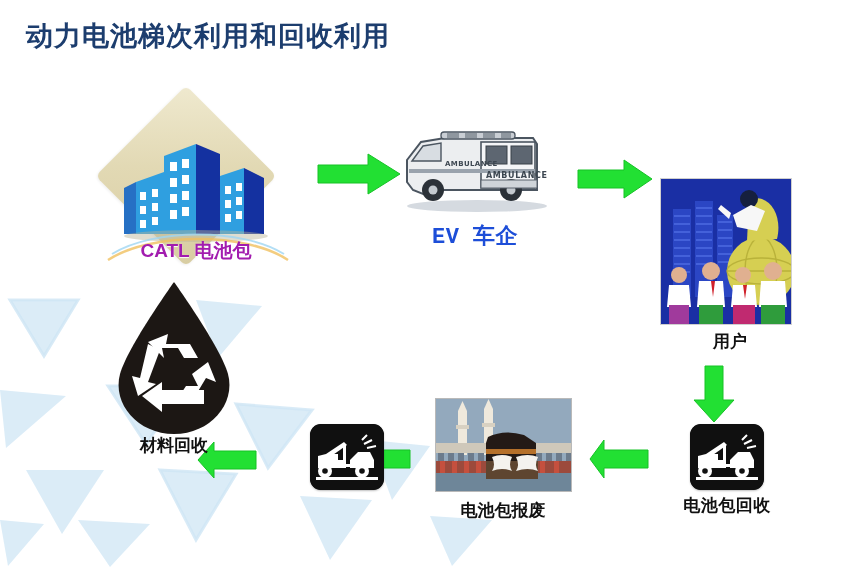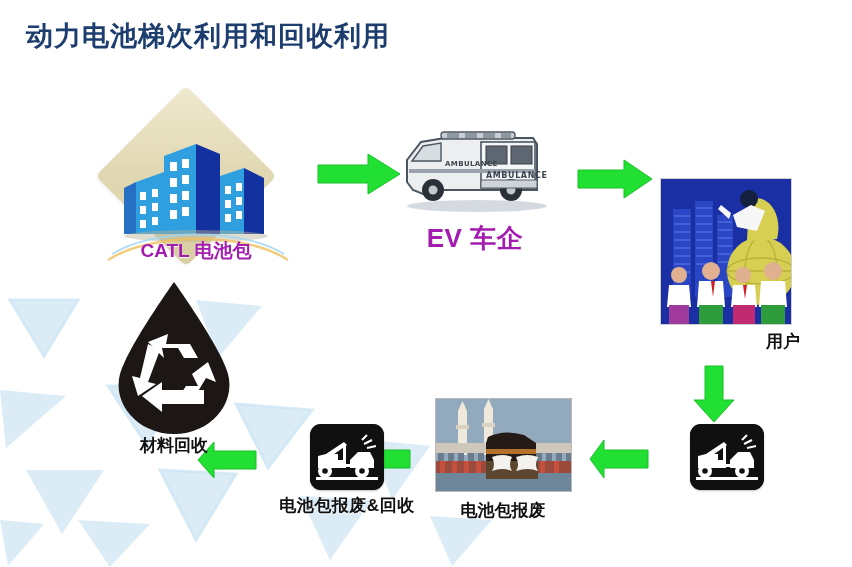--- a/index.html
+++ b/index.html
@@ -43,30 +43,30 @@
   .catl-label{
     position:absolute;left:0;top:128px;width:200px;
     font-size:19px;font-weight:bold;color:#a21caf;white-space:nowrap;
     text-shadow:0 1px 1px rgba(255,255,255,.95);
   }
 
   
   #node-ev{left:385px;top:120px;width:180px;}
   .van-wrap{position:relative;width:180px;height:95px;}
   .ev-label{
-    font-size:26px;font-weight:bold;color:#a21caf;margin-top:6px;letter-spacing:.5px;
+    font-size:22px;font-weight:bold;color:#1d4ed8;margin-top:6px;letter-spacing:.5px;font-family:Liberation Mono, monospace;
   }
 
   
   #node-user{left:660px;top:178px;width:140px;}
   .user-pic{
     width:130px;height:145px;border:1px solid #cfcfcf;background:#1b2fa0;
     position:relative;overflow:hidden;
   }
-  .user-label{font-size:17px;font-weight:bold;color:#111;margin-top:5px;text-align:right;}
+  .user-label{font-size:17px;font-weight:bold;color:#111;margin-top:5px;}
 
   
   .tow-box{
     width:74px;height:66px;background:#101010;border-radius:11px;
     position:relative;overflow:hidden;margin:0 auto;
     box-shadow:0 1px 2px rgba(0,0,0,.25);
   }
   #node-pack-recycle{left:652px;top:424px;width:150px;}
   #node-scrap{left:262px;top:424px;width:170px;}
 
@@ -303,20 +303,21 @@
 
           <path d="M54,20 L62,16 M57,24 L66,22 M52,16 L57,11" stroke="#ffffff" stroke-width="2" fill="none"></path>
         </g>
         <circle cx="15" cy="47" r="7" fill="#ffffff"></circle>
           <circle cx="15" cy="47" r="2.8" fill="#101010"></circle>
         <circle cx="52" cy="47" r="7" fill="#ffffff"></circle>
           <circle cx="52" cy="47" r="2.8" fill="#101010"></circle>
         <rect x="6" y="53" width="62" height="3" fill="#ffffff"></rect>
       </svg>
     </div>
+    <div class="node-label">电池包回收</div>
   </div>
 
   <div class="arrow" style="left:588px;top:438px;">
     <svg width="62" height="42" viewBox="0 0 62 42">
       <polygon points="60,12 16,12 16,2 2,21 16,40 16,30 60,30" fill="#22e033" stroke="#16c226" stroke-width="1"></polygon>
     </svg>
   </div>
 
   <div class="node" id="node-market">
     <div class="market-pic">
@@ -386,21 +387,20 @@
           <path d="M30,40 L40,40 L40,43 L30,43 Z"></path>
           <path d="M54,20 L62,16 M57,24 L66,22 M52,16 L57,11" stroke="#ffffff" stroke-width="2" fill="none"></path>
         </g>
         <circle cx="15" cy="47" r="7" fill="#ffffff"></circle>
           <circle cx="15" cy="47" r="2.8" fill="#101010"></circle>
         <circle cx="52" cy="47" r="7" fill="#ffffff"></circle>
           <circle cx="52" cy="47" r="2.8" fill="#101010"></circle>
         <rect x="6" y="53" width="62" height="3" fill="#ffffff"></rect>
       </svg>
     </div>
-    <div class="node-label">电池包报废&amp;回收</div>
   </div>
 
   <div class="arrow" style="left:196px;top:440px;">
     <svg width="62" height="40" viewBox="0 0 62 40">
       <polygon points="60,11 18,11 18,2 2,20 18,38 18,29 60,29" fill="#22e033" stroke="#16c226" stroke-width="1"></polygon>
     </svg>
   </div>
 
   <div class="node" id="node-material">
     <div class="drop">

